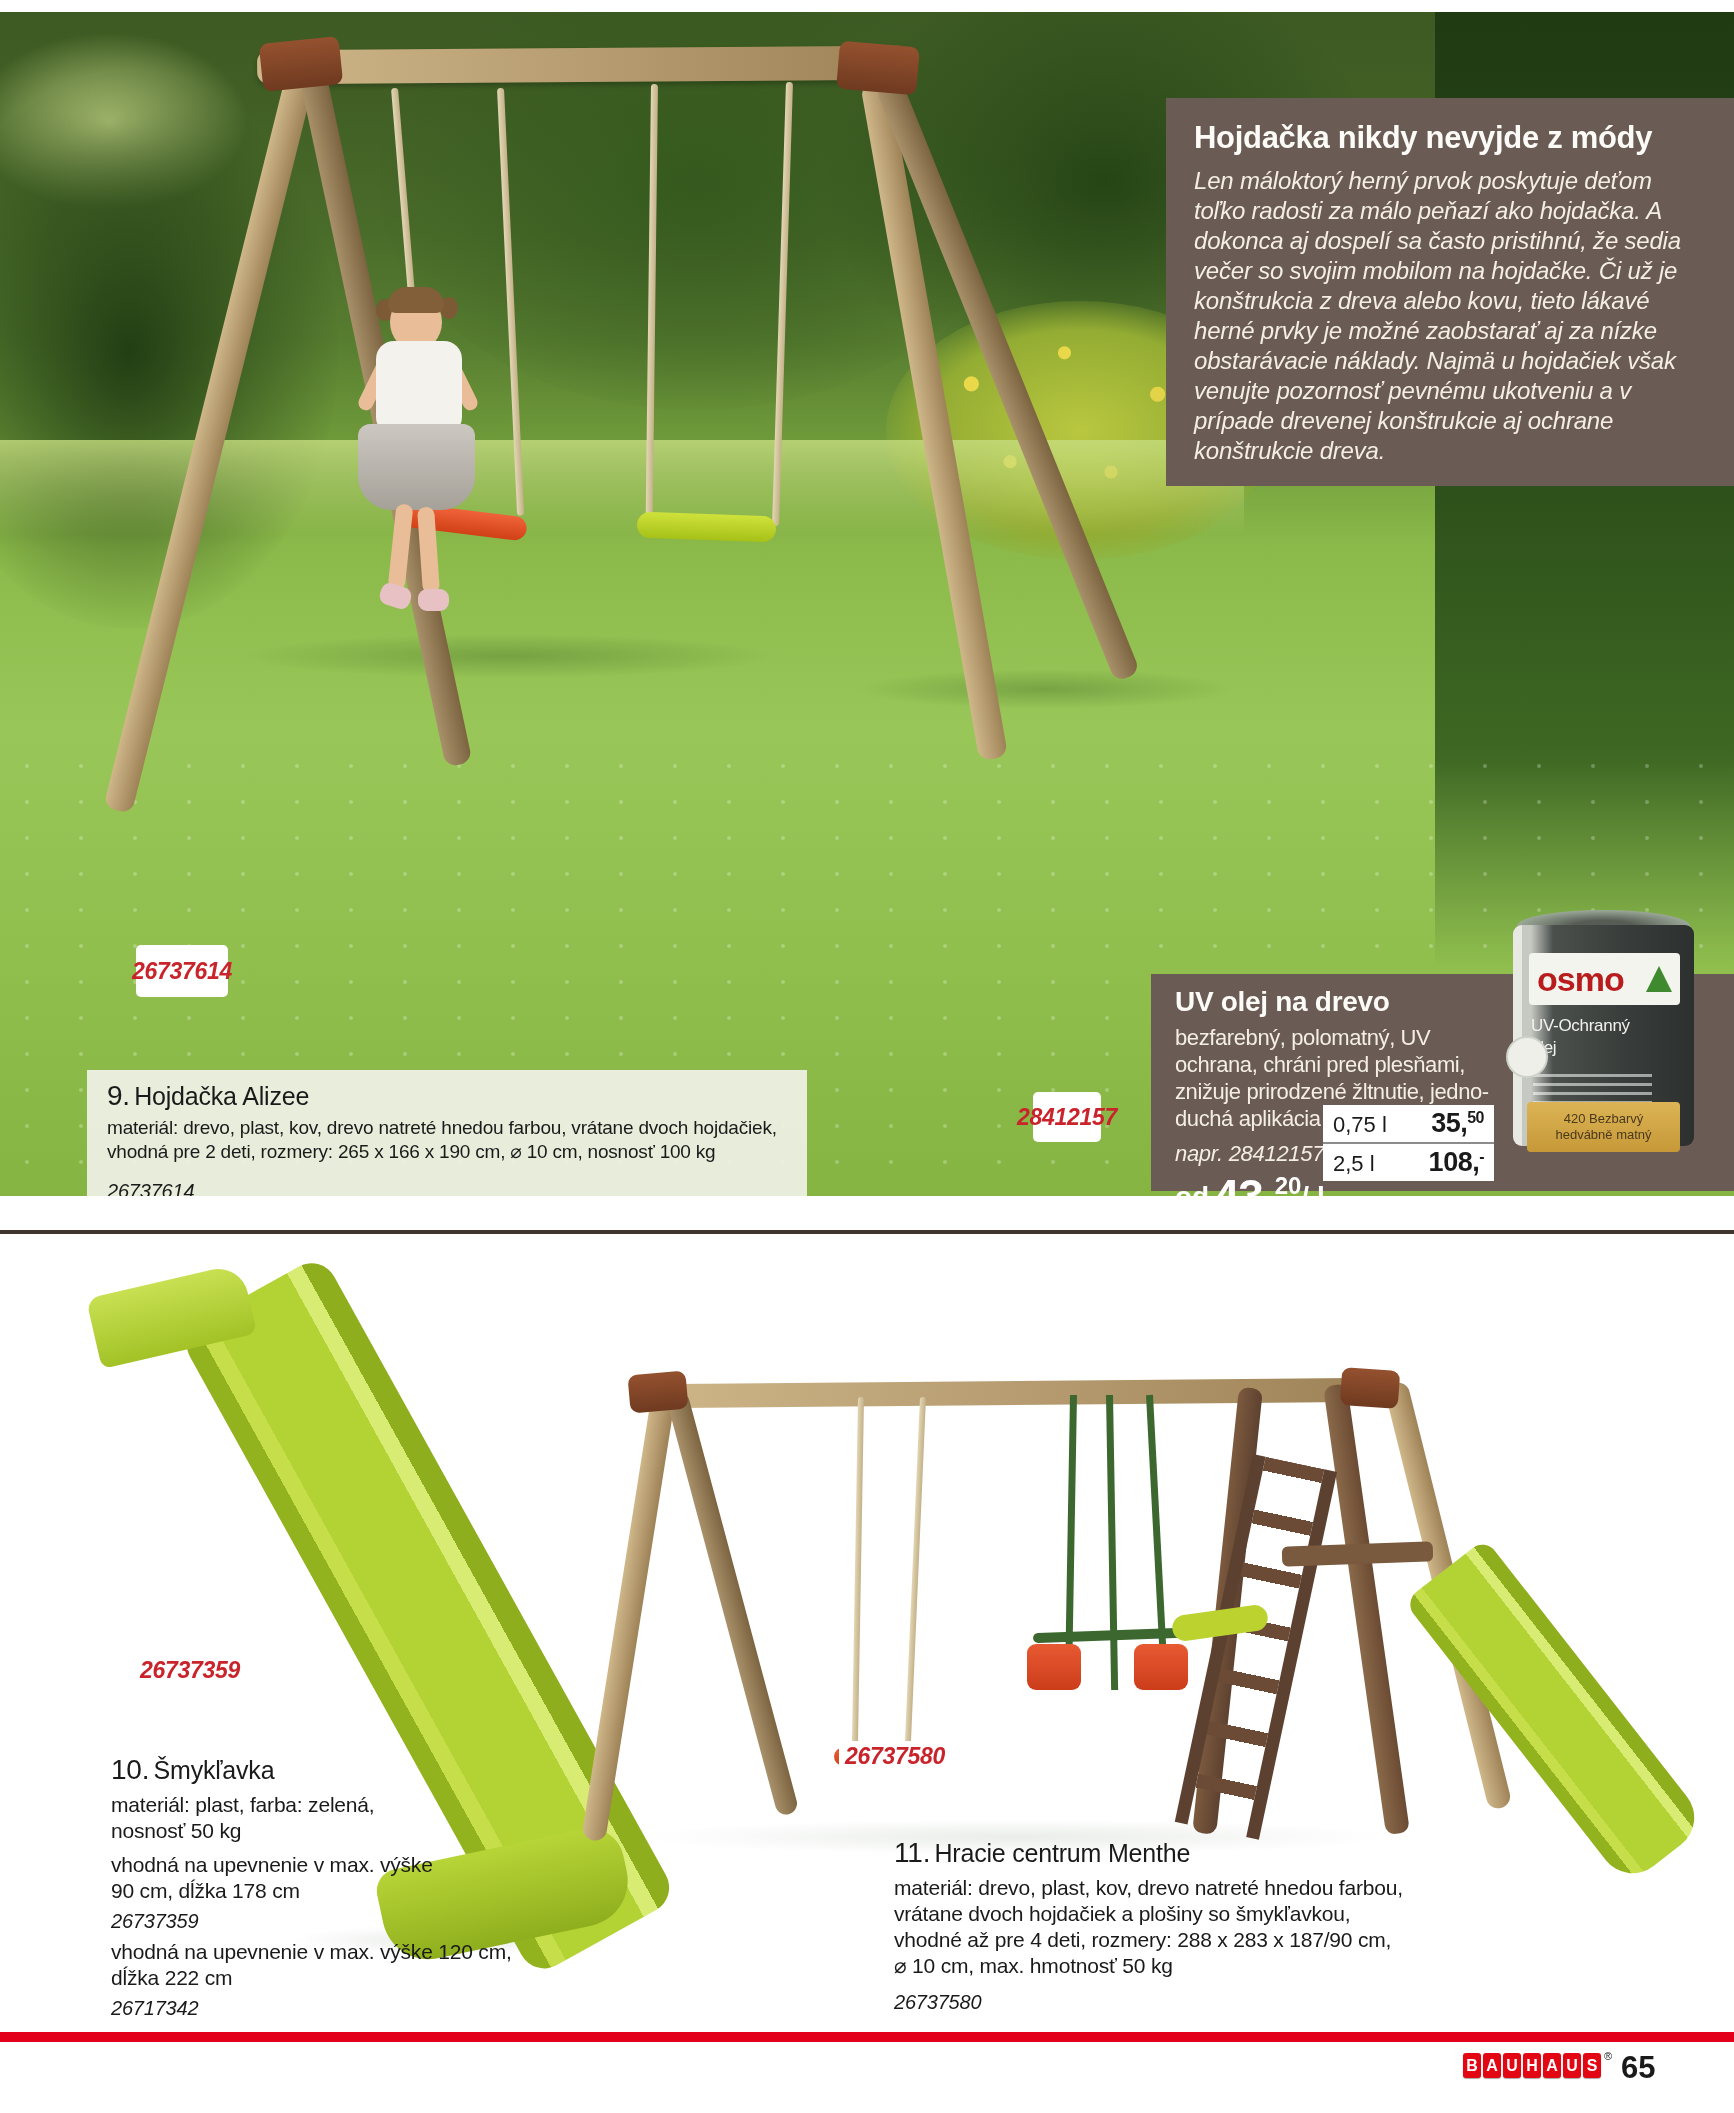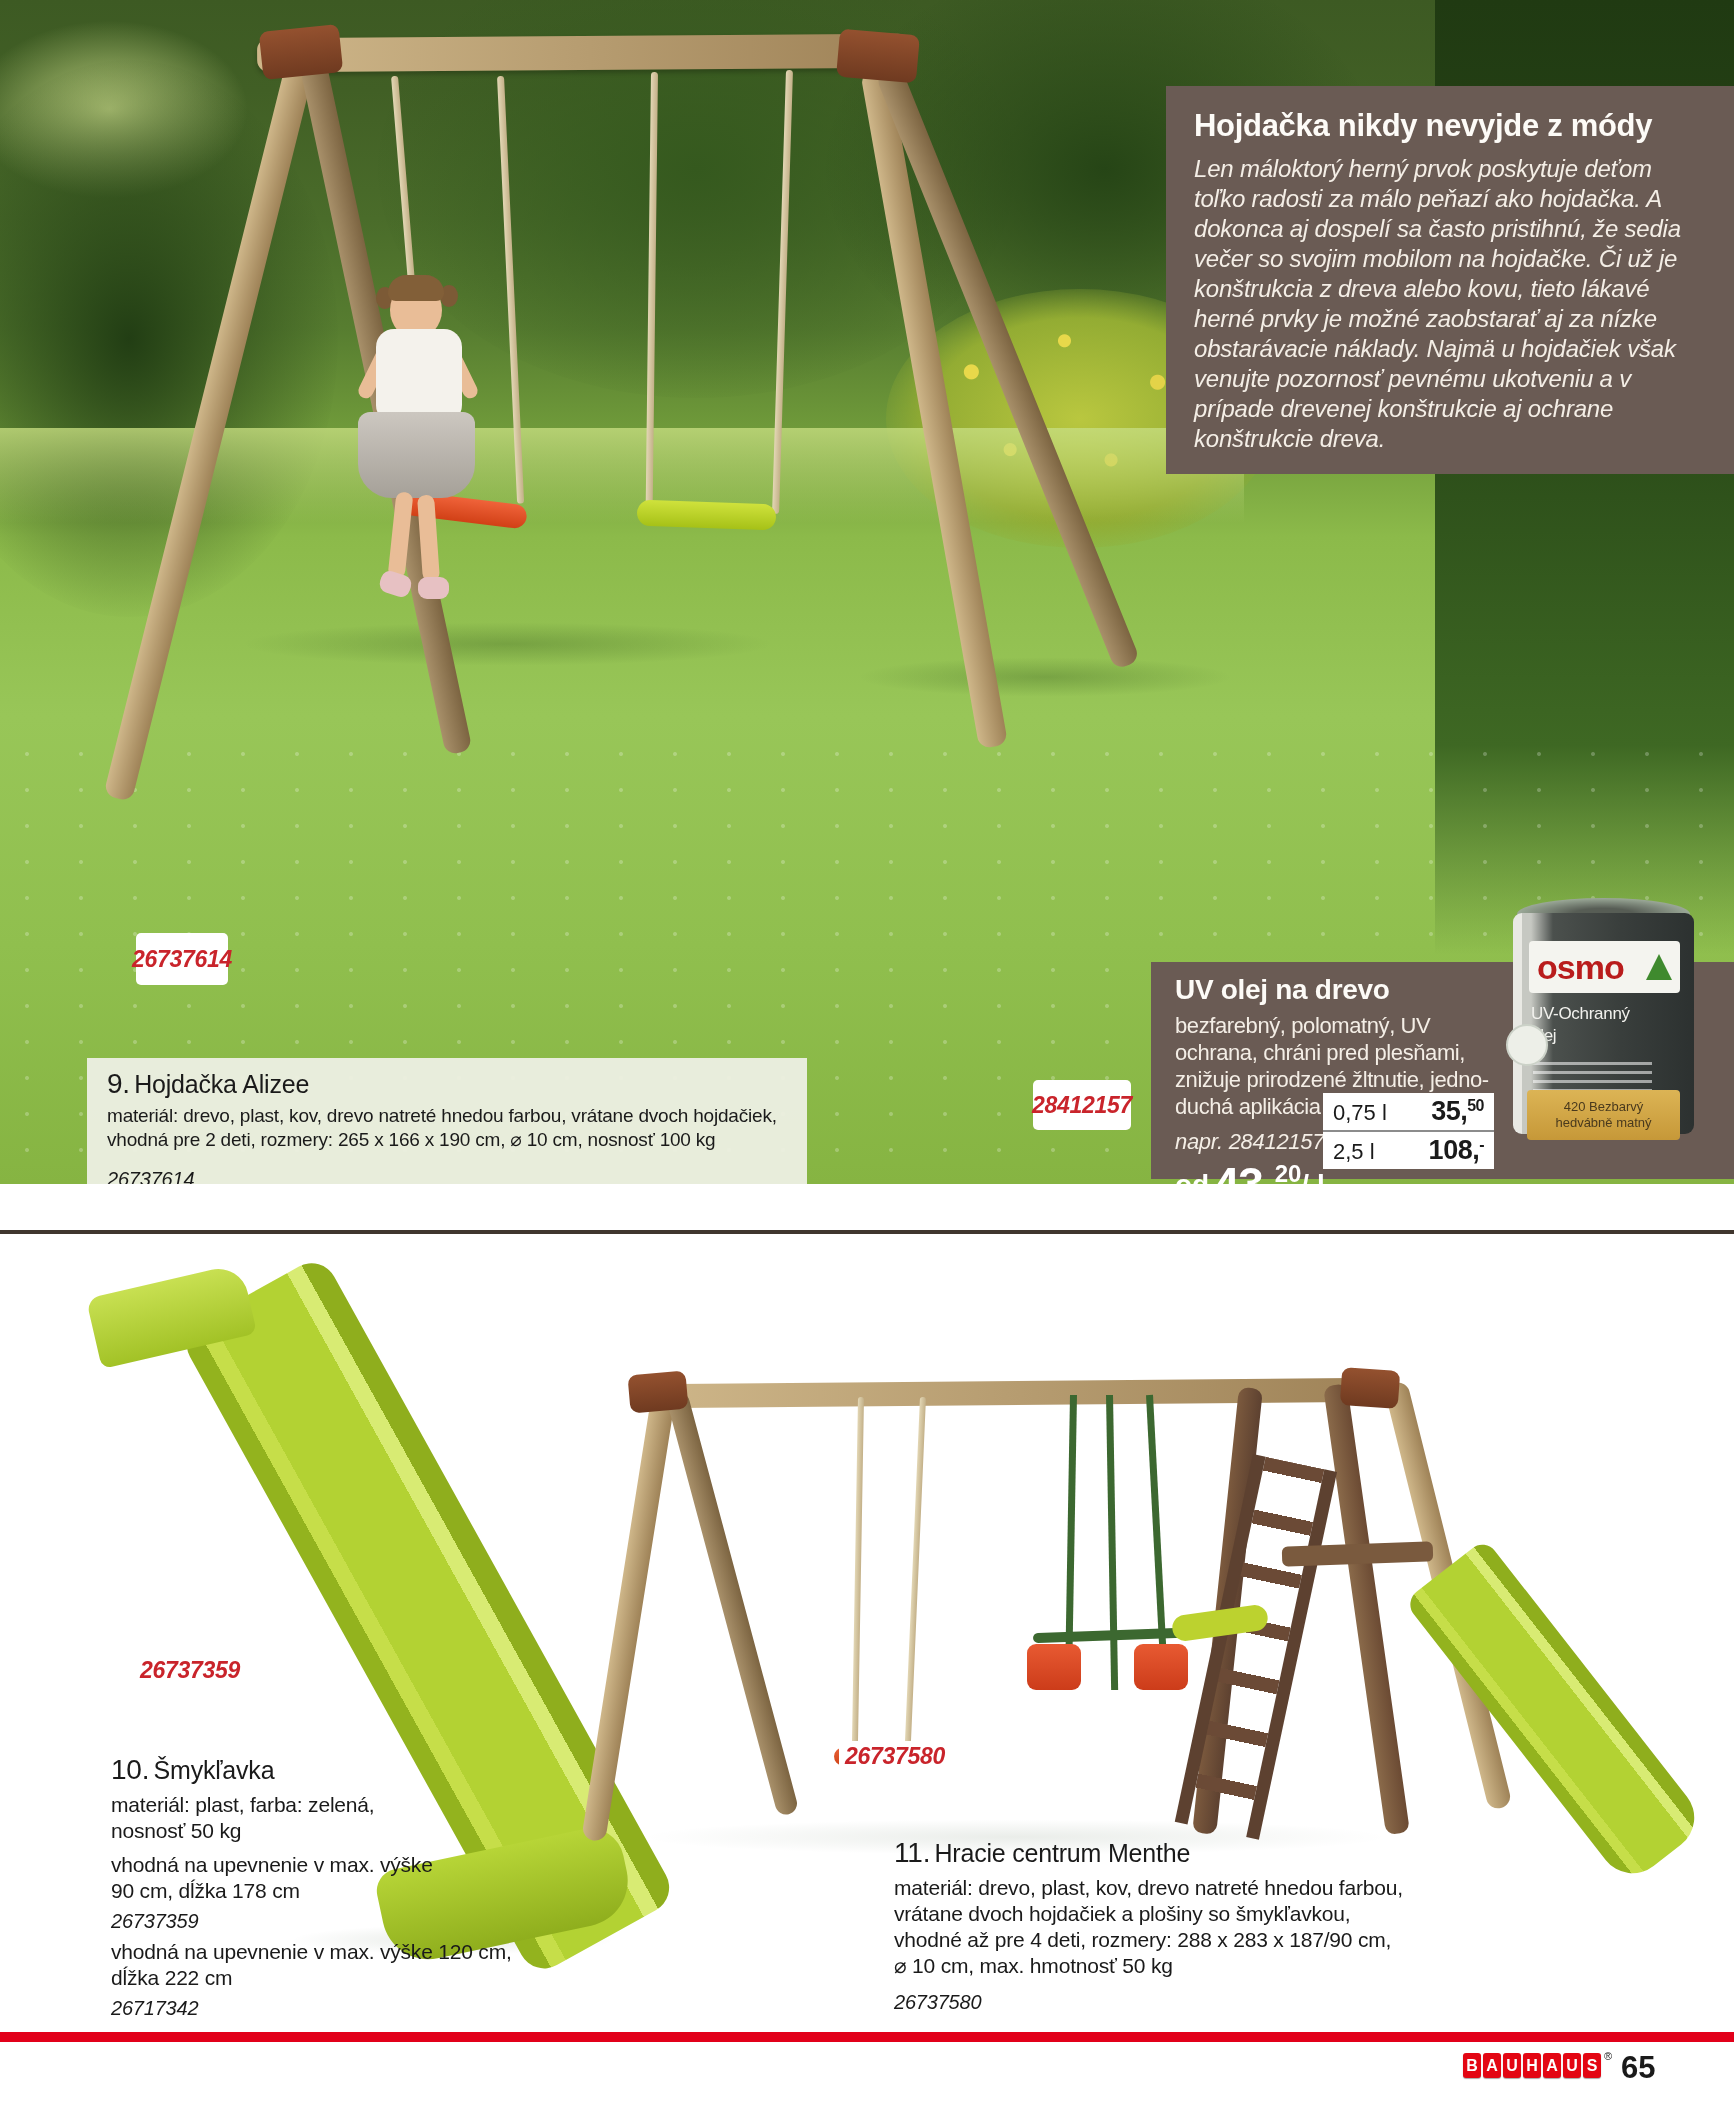--- a/index.html
+++ b/index.html
@@ -1,21 +1,21 @@
 <!DOCTYPE html>
 <html><head>
 <meta charset="utf-8">
 <style>
   html,body{margin:0;padding:0;background:#fff}
   .page{position:relative;width:1734px;height:2113px;background:#fff;overflow:hidden;
         font-family:"Liberation Sans","DejaVu Sans",sans-serif;color:#1a1a1a}
   .a{position:absolute}
 
   
-  .hero{left:0;top:0;width:1734px;height:1184px;overflow:hidden;
+  .hero{left:0;top:12px;width:1734px;height:1184px;overflow:hidden;
         background:linear-gradient(180deg,#3d5a23 0px,#415f25 90px,#4a6c2a 219px,#577d30 328px,
                    #6f9a3a 428px,#8cba4a 537px,#98c658 716px,#90bf4e 945px,#86b442 1184px)}
   .blob{border-radius:50%}
   .speckles{background-image:radial-gradient(circle,rgba(255,255,255,.55) 1.5px,transparent 2.4px);
             background-size:54px 36px;opacity:.45}
   .wood{background:linear-gradient(90deg,#cfb78a,#9e8257);border-radius:12px;transform-origin:top center}
   .wood-dk{background:linear-gradient(90deg,#a8906a,#7c6441);border-radius:12px;transform-origin:top center}
   .rope{width:7px;background:linear-gradient(90deg,#e3d7b5,#c3b088);transform-origin:top center;border-radius:4px}
   .cap{background:linear-gradient(180deg,#94512f,#6f3a20);border-radius:9px}
   .shadow{background:radial-gradient(ellipse,rgba(15,50,8,.22),rgba(15,50,8,0) 70%)}
@@ -139,21 +139,21 @@
     </div>
 
     <div class="a brownbox info-box">
       <h2>Hojdačka nikdy nevyjde z módy</h2>
       <p>Len máloktorý herný prvok poskytuje deťom toľko radosti za málo peňazí ako hojdačka. A dokonca aj dospelí sa často pristihnú, že sedia večer so svojim mobilom na hojdačke. Či už je konštrukcia z dreva alebo kovu, tieto lákavé herné prvky je možné zaobstarať aj za nízke obstarávacie náklady. Najmä u hojdačiek však venujte pozornosť pevnému ukotveniu a v prípade drevenej konštrukcie aj ochrane konštrukcie dreva.</p>
     </div>
 
     <div class="a lbl" style="left:136px;top:933px;width:92px;height:52px">
       <span class="code-red">26737614</span>
     </div>
-    <div class="a lbl" style="left:1033px;top:1080px;width:98px;height:50px">
+    <div class="a lbl" style="left:1033px;top:1080px;width:68px;height:50px">
       <span class="code-red">28412157</span>
     </div>
 
     <div class="a p9box">
       <div class="ptitle">
         <span class="pnum">9.</span>
         <span class="pname">Hojdačka Alizee</span>
       </div>
       <p class="pdesc">materiál: drevo, plast, kov, drevo natreté hnedou farbou, vrátane dvoch hojdačiek, vhodná pre 2 deti, rozmery: 265 x 166 x 190 cm, ⌀ 10 cm, nosnosť 100 kg</p>
       <div class="pcode">26737614</div>

